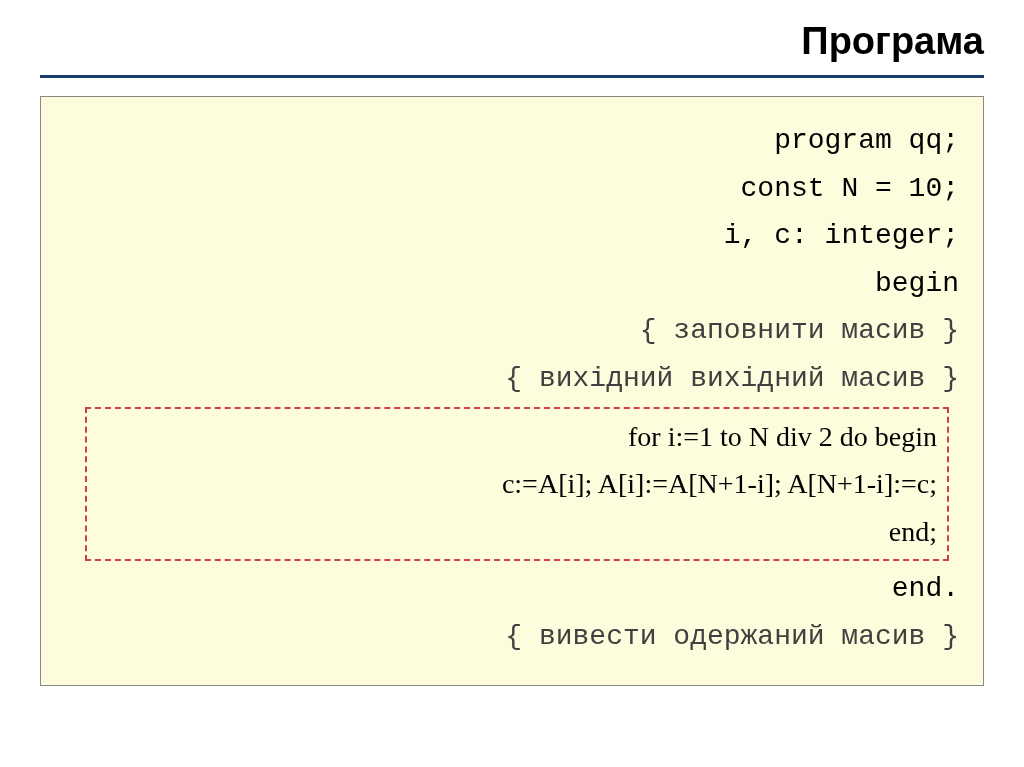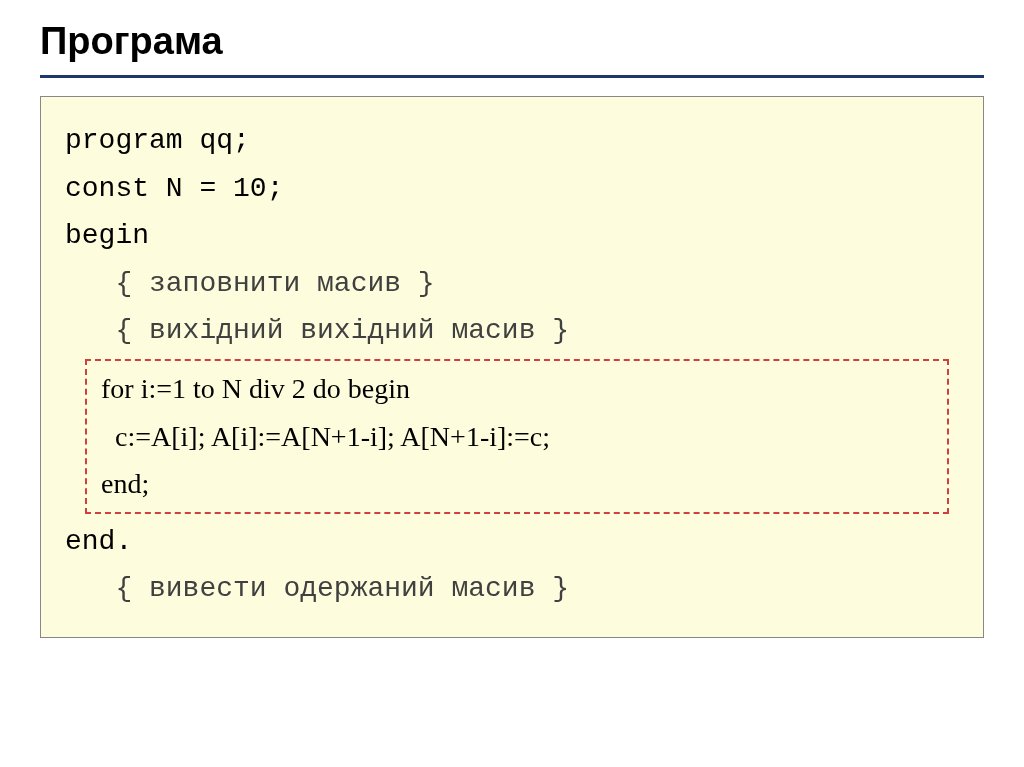--- a/index.html
+++ b/index.html
@@ -1,18 +1,19 @@
 <!DOCTYPE html>
 <html><head>
   <meta charset="utf-8">
   <style>
     * {
       box-sizing: border-box;
       margin: 0;
       padding: 0;
+      text-align: right;
     }
     body {
       width: 1024px;
       height: 767px;
       background: #ffffff;
       font-family: Arial, sans-serif;
       padding: 20px 40px;
     }
     .title {
       font-size: 38px;
@@ -45,20 +46,21 @@
     }
   </style>
 </head>
 <body>
 
 <div class="title">Програма</div>
 
 <div class="code-block">
   <div class="code-line">program qq;</div>
   <div class="code-line">const N = 10;</div>
+  <div class="code-line">    i, c: integer;</div>
   <div class="code-line">begin</div>
   <div class="code-line comment">   { заповнити масив }</div>
   <div class="code-line comment">   { вихідний вихідний масив }</div>
   <div class="highlight-box">
     <div class="code-line">for i:=1 to N div 2 do begin</div>
     <div class="code-line">  c:=A[i]; A[i]:=A[N+1-i]; A[N+1-i]:=c;</div>
     <div class="code-line">end;</div>
   </div>
   <div class="code-line">end.</div>
   <div class="code-line comment">   { вивести одержаний масив }</div>

